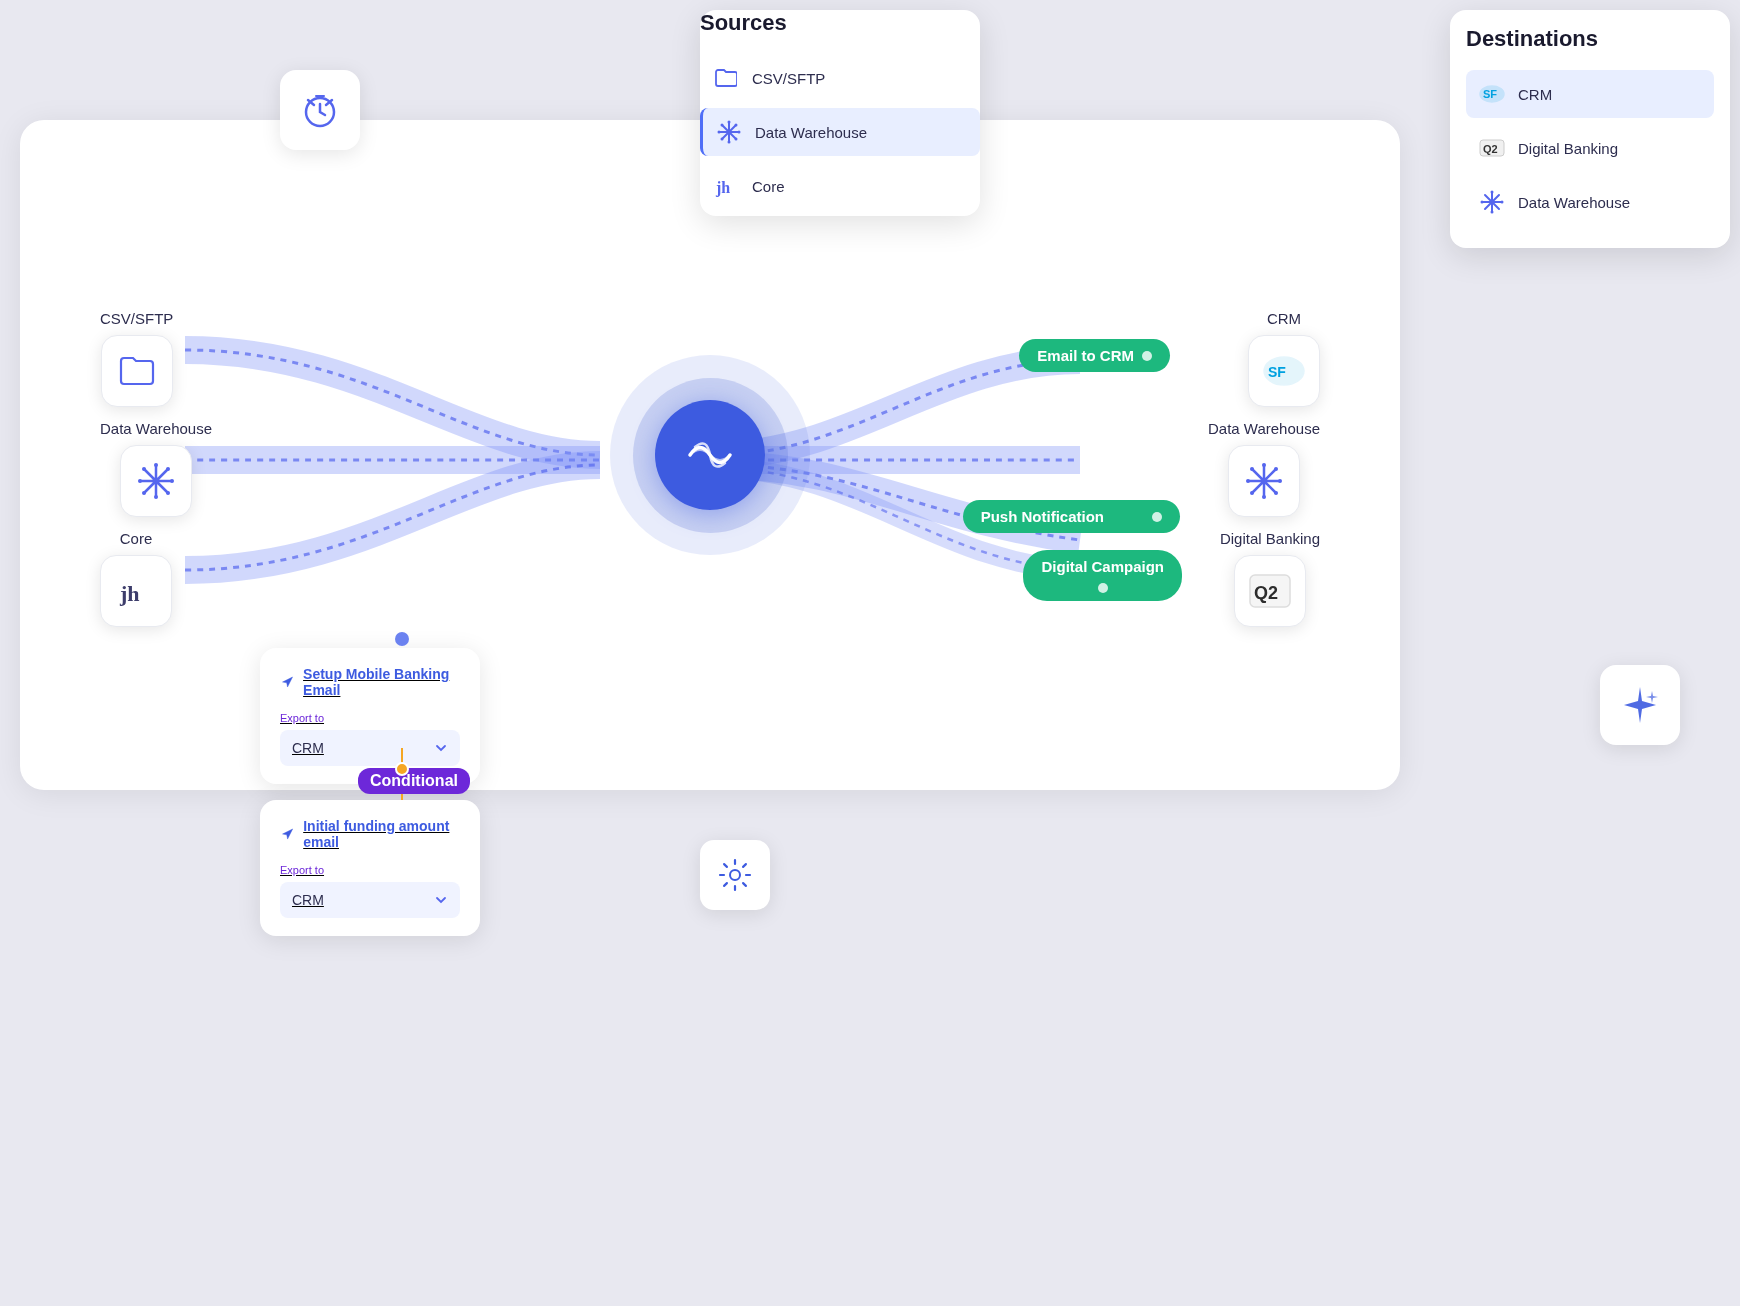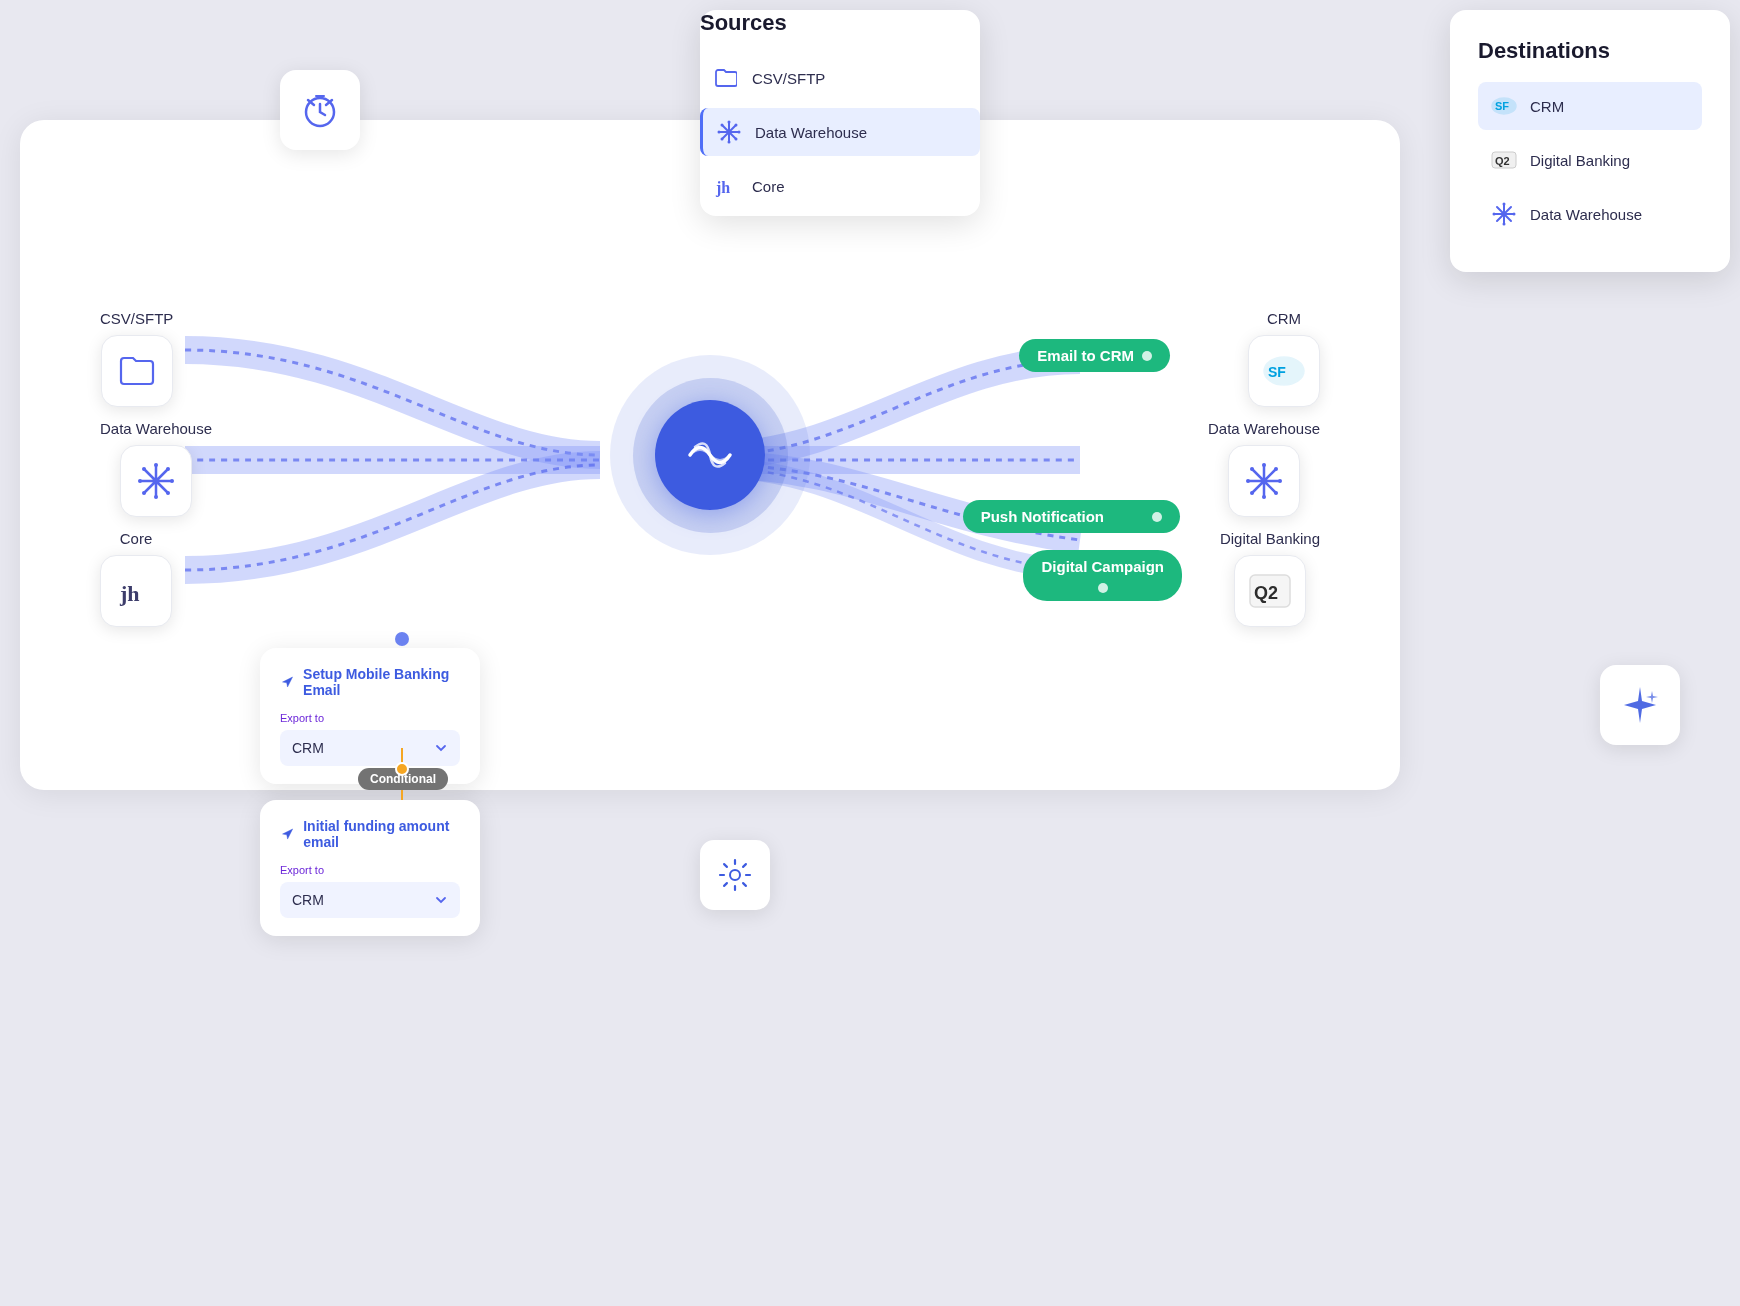--- a/index.html
+++ b/index.html
@@ -71,21 +71,21 @@
 
     
     .destinations-panel {
       position: absolute;
       top: 10px;
       right: 10px;
       width: 280px;
       background: white;
       border-radius: 16px;
       box-shadow: 0 8px 32px rgba(0,0,0,0.12);
-      padding: 28px;
+      padding: 16px;
       z-index: 10;
     }
     .destinations-panel .panel-title {
       font-size: 22px;
       font-weight: 700;
       color: #1a1a2e;
       margin-bottom: 18px;
     }
 
     
@@ -235,20 +235,21 @@
     }
 
     
     .workflow-card {
       position: absolute;
       background: white;
       border-radius: 16px;
       box-shadow: 0 4px 24px rgba(0,0,0,0.10);
       padding: 18px 20px;
       width: 220px;
+      text-decoration: underline;
     }
     .workflow-card-title {
       display: flex;
       align-items: center;
       gap: 8px;
       margin-bottom: 14px;
     }
     .workflow-card-title-text {
       font-size: 14px;
       font-weight: 600;
@@ -269,23 +270,23 @@
     }
     .select-value {
       font-size: 14px;
       color: #2d2d4e;
       font-weight: 500;
     }
 
     
     .conditional-badge {
       position: absolute;
-      background: #737373;
+      background: #6d28d9;
       color: white;
-      font-size: 12px;
+      font-size: 16px;
       font-weight: 600;
       padding: 4px 12px;
       border-radius: 12px;
     }
 
     
     .dest-crm-highlight {
       background: #e8eeff;
     }
   </style>

